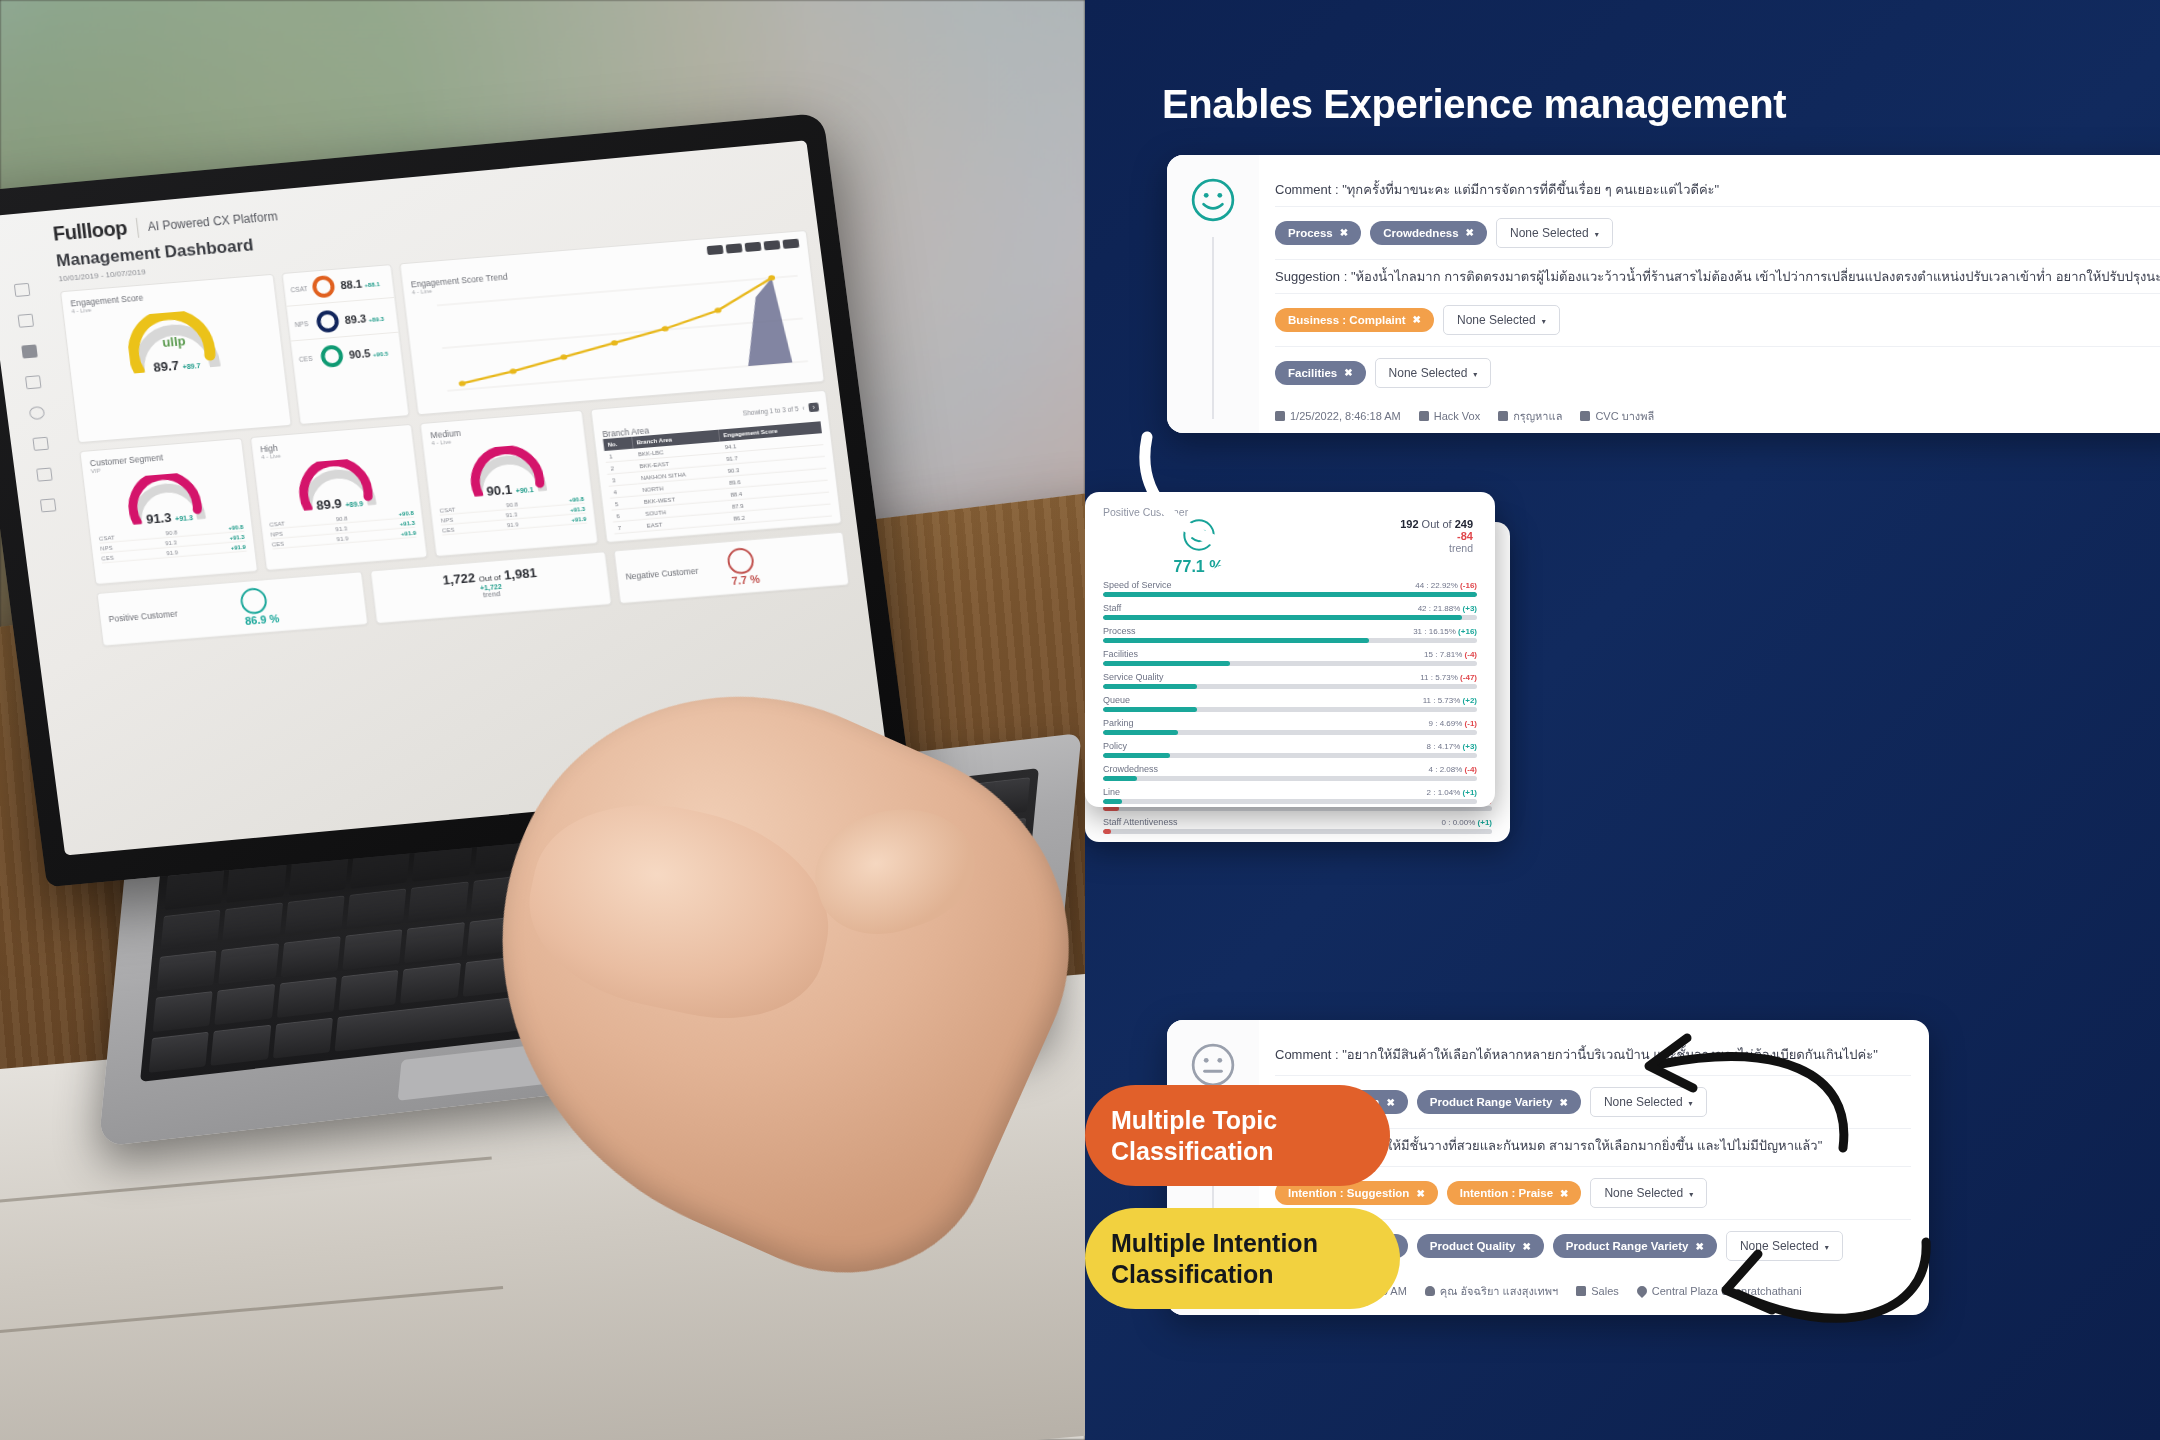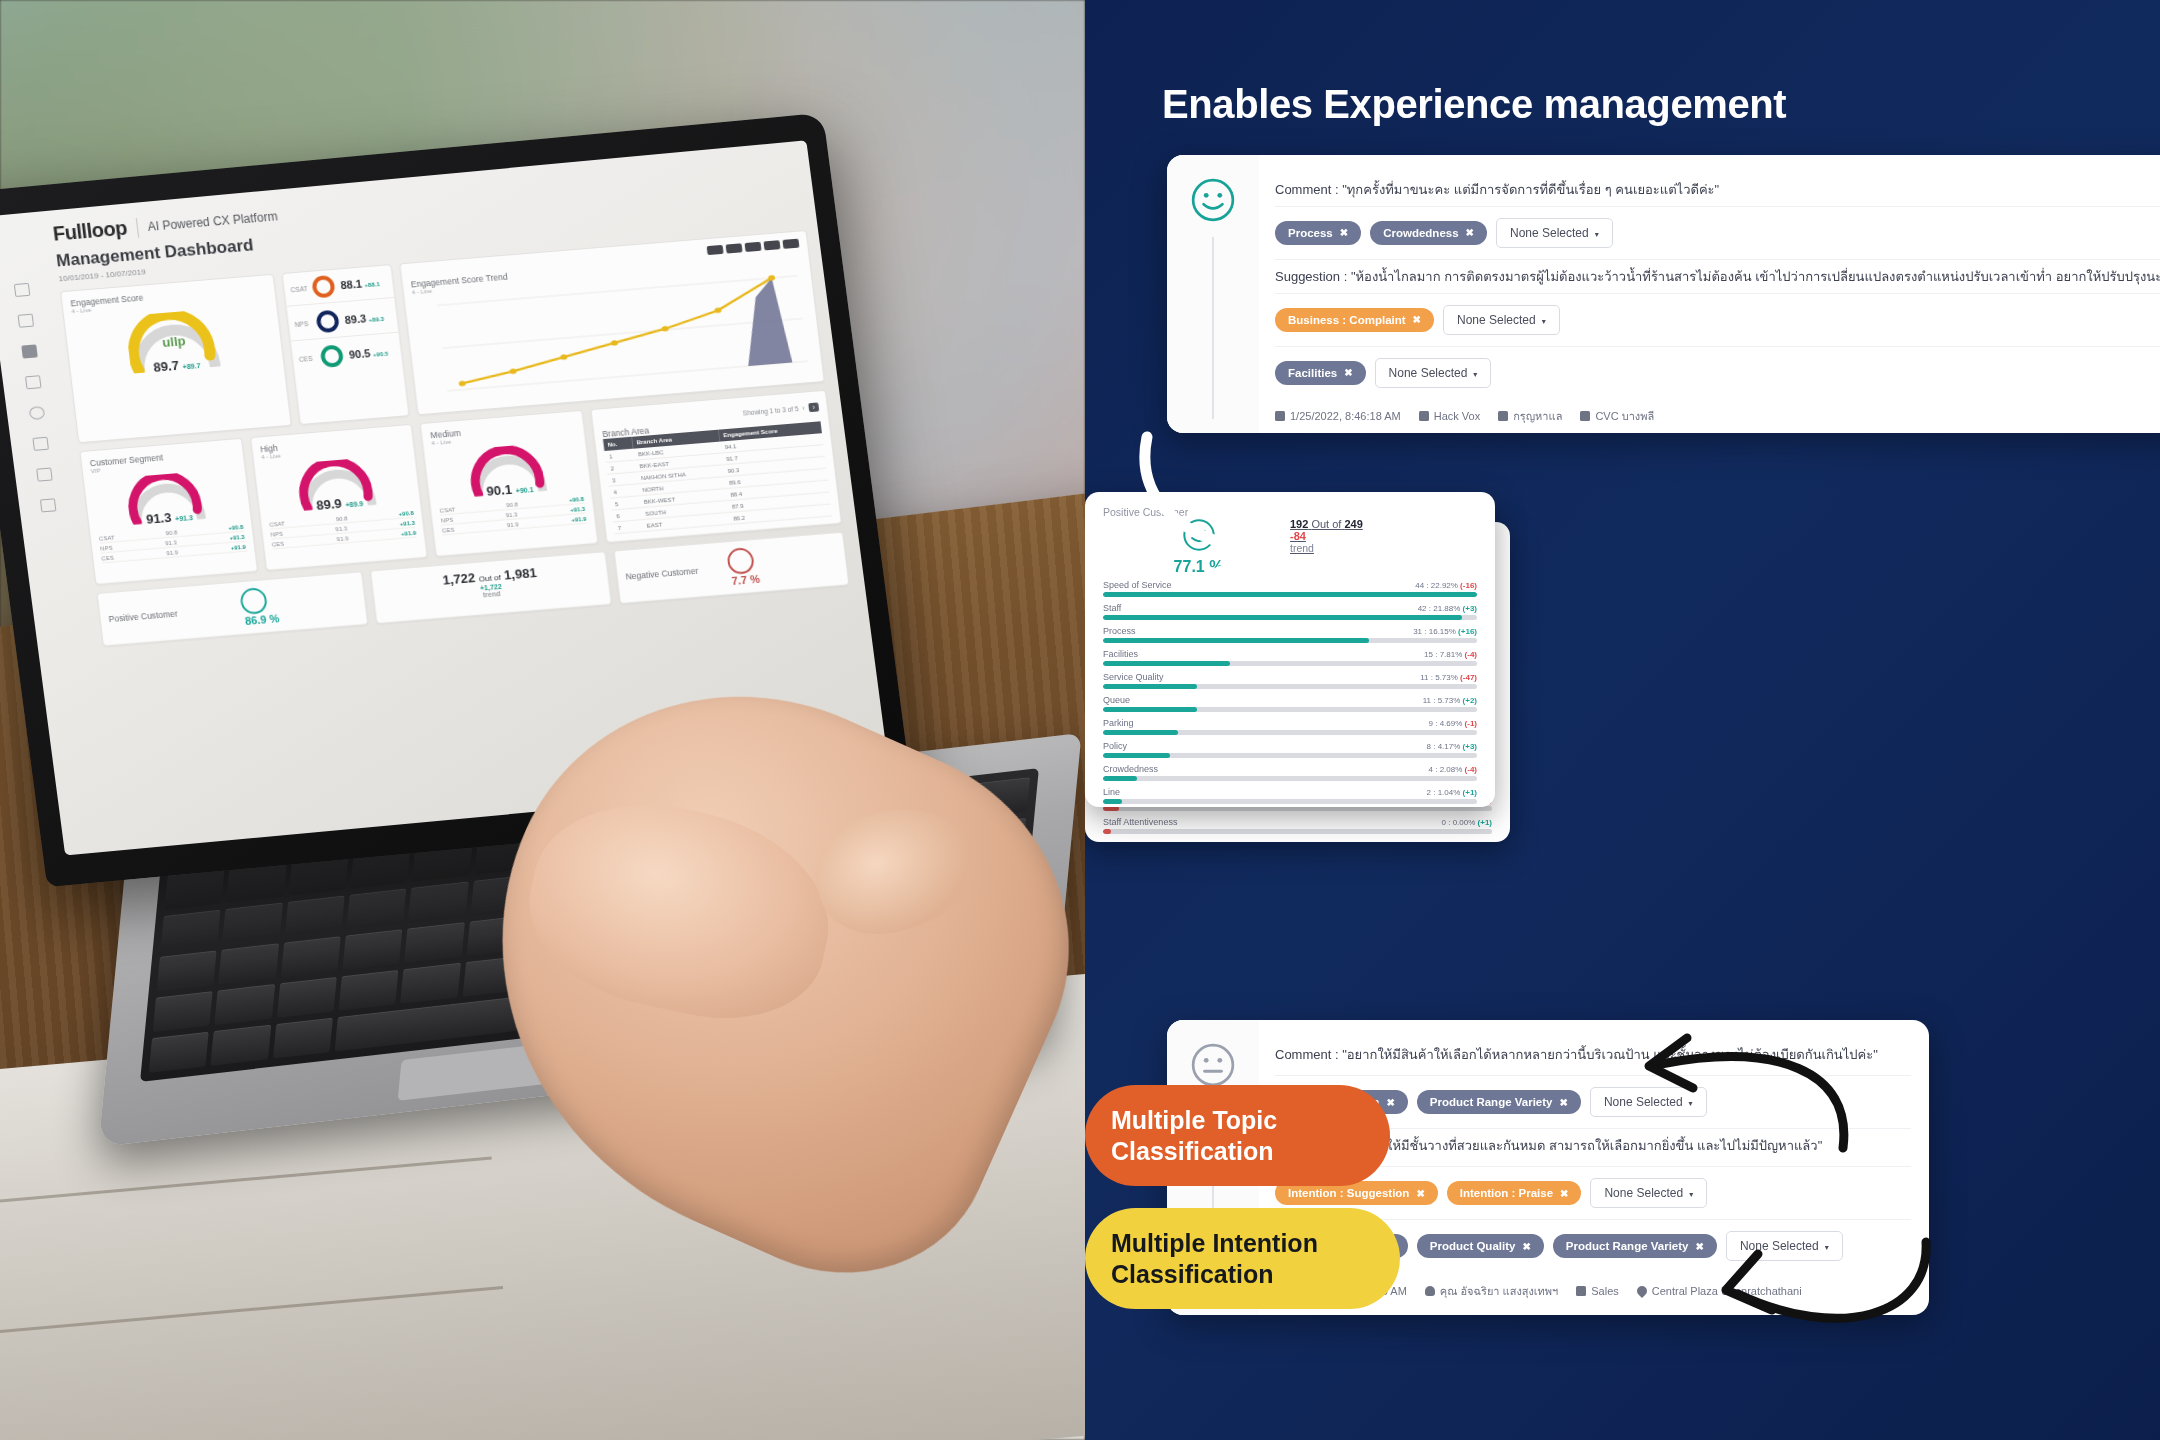--- a/index.html
+++ b/index.html
@@ -237,21 +237,21 @@
     box-shadow: 0 10px 30px rgba(0,0,0,.35);
     padding: 14px 18px 10px;
     overflow:hidden;
   }
   .p-pos { left: 1260px - 1085px; top: 492px; width: 410px; height: 315px; z-index: 3;}
   .p-neg { left: 1655px - 1085px; top: 522px; width: 425px; height: 320px; z-index: 2;}
   .p-title { font-size: 10.5px; color:#8f94a3; }
   .p-head { display:flex; align-items:flex-start; justify-content:space-between; padding: 0 4px; }
   .p-headL { text-align:center; flex:1; }
   .p-pct { font-size: 16px; font-weight:800; margin-top:2px; }
-  .p-headR { text-align:left; flex:1; font-size:11px; color:#51566a;text-decoration:underline; }
+  .p-headR { text-align:right; flex:1; font-size:11px; color:#51566a; }
   .p-headR b { font-weight:800; color:#222634;}
   .p-delta { font-size:11px; font-weight:800; }
   .p-trend { font-size:10.5px; color:#7e8396; }
   .bars { margin-top: 4px; }
   .brow { margin-bottom: 6px; }
   .brow-top { display:flex; justify-content:space-between; align-items:baseline; }
   .blab { font-size: 9px; color:#6d7284; }
   .bval { font-size: 8px; color:#70758a; }
   .bval .up { color:#1aa79a; font-weight:700; }
   .bval .dn { color:#e0474c; font-weight:700; }

